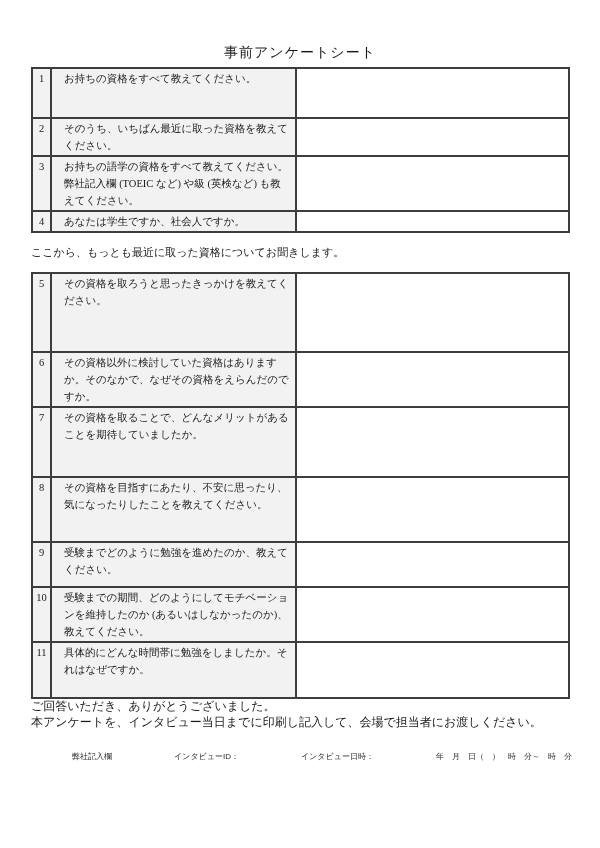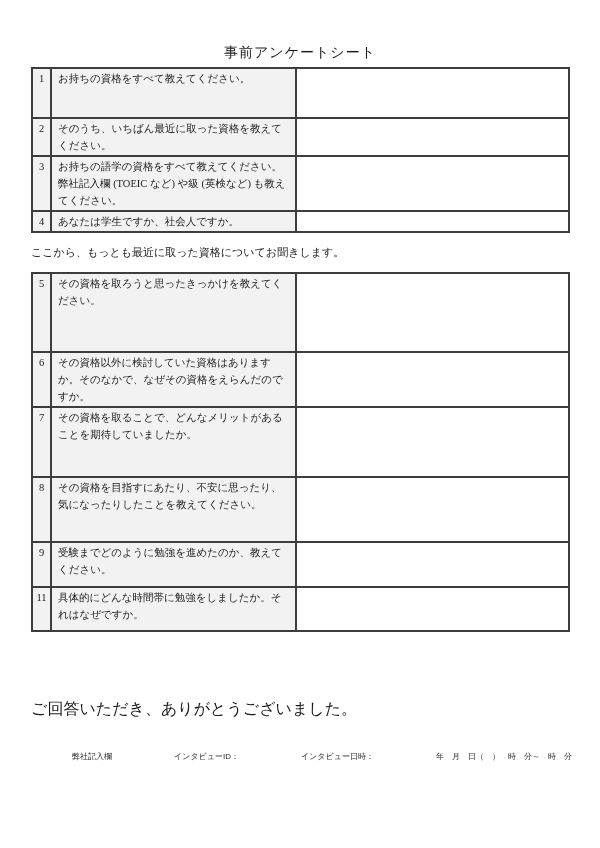--- a/index.html
+++ b/index.html
@@ -42,39 +42,39 @@
   }
   td.num-cell {
     width: 19px;
     text-align: center;
     background: #f2f2f2;
     padding-top: 1px;
   }
   td.q-cell {
     width: 245px;
     background: #f2f2f2;
-    padding: 1px 4px 1px 6px;
+    padding: 1px 4px 1px 12px;
     white-space: pre-wrap;
   }
   td.a-cell {
     width: 273px;
     background: #ffffff;
   }
   .section-note {
     position: absolute;
     left: 31px;
     top: 245px;
     font-size: 11px;
   }
   .footer-block {
     position: absolute;
     left: 31px;
     top: 698px;
     width: 540px;
-    font-size: 16px;
+    font-size: 12px;
     line-height: 1.35;
   }
   .footer-line { white-space: pre-wrap; }
   .admin-line {
     position: absolute;
     left: 32px;
     top: 751px;
     display: flex;
     align-items: baseline;
     gap: 22px;
@@ -140,30 +140,36 @@
       <tr style="height:65px;">
         <td class="num-cell">8</td>
         <td class="q-cell">その資格を目指すにあたり、不安に思ったり、気になったりしたことを教えてください。</td>
         <td class="a-cell"></td>
       </tr>
       <tr style="height:45px;">
         <td class="num-cell">9</td>
         <td class="q-cell">受験までどのように勉強を進めたのか、教えてください。</td>
         <td class="a-cell"></td>
       </tr>
-      <tr style="height:44px;">
+      <tr style="height:55px;">
+        <td class="num-cell">10</td>
+        <td class="q-cell">受験までの期間、どのようにしてモチベーションを維持したのか (あるいはしなかったのか)、教えてください。</td>
+        <td class="a-cell"></td>
+      </tr>
+      <tr style="height:56px;">
         <td class="num-cell">11</td>
         <td class="q-cell">具体的にどんな時間帯に勉強をしましたか。それはなぜですか。</td>
         <td class="a-cell"></td>
       </tr>
     </tbody>
   </table>
 
   <div class="footer-block">
     <div class="footer-line">ご回答いただき、ありがとうございました。</div>
+    <div class="footer-line">本アンケートを、インタビュー当日までに印刷し記入して、会場で担当者にお渡しください。</div>
   </div>
 
   <div class="admin-line">
     <span class="seg">弊社記入欄</span>
     <span class="seg">インタビューID：</span>
     <span class="seg">インタビュー日時：</span>
     <span class="seg">年　月　日（　）　時　分～　時　分</span>
   </div>
 
 </div>

